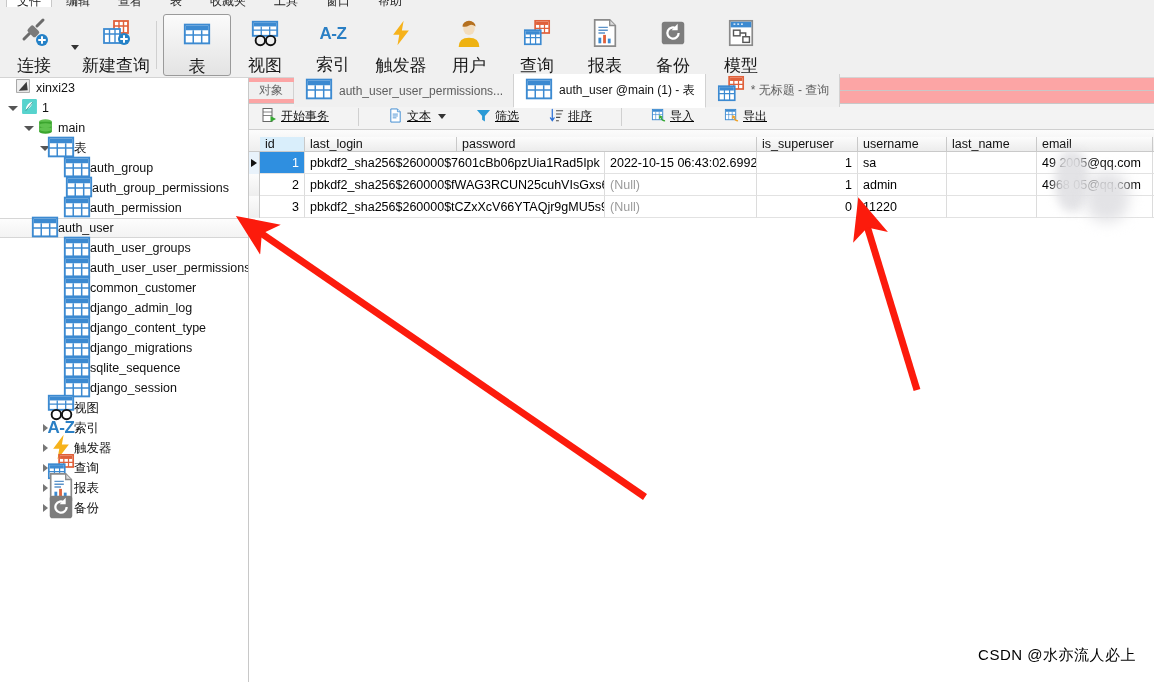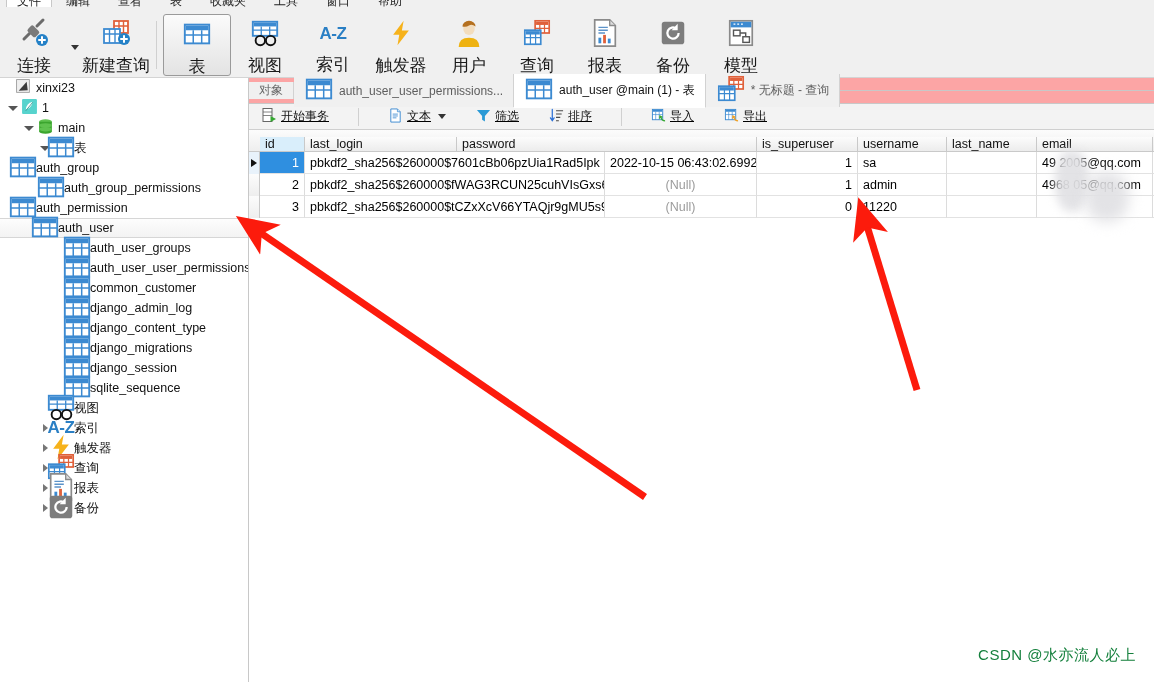--- a/index.html
+++ b/index.html
@@ -130,27 +130,27 @@
   .c-pw { flex: 0 0 300px; }
   .c-ll { flex: 0 0 152px; }
   .c-su { flex: 0 0 101px; justify-content: flex-end; }
   .c-un { flex: 0 0 89px; }
   .c-ln { flex: 0 0 90px; }
   .c-em { flex: 0 0 116px; }
   .c-tail { flex: 1 1 auto; border-right: none; }
   .hdr-row .c-id { justify-content: flex-start; }
   .hdr-row .c-su { justify-content: flex-start; }
   .sel-cell { background: #2f8fe0 !important; color: #fff; }
-  .null { color: #9b9b9b; justify-content: center; }
+  .null { color: #9b9b9b; }
 
   
   .anno { position: absolute; left: 0; top: 0; width: 1154px; height: 682px; pointer-events: none; }
   .watermark {
     position: absolute; right: 18px; bottom: 17px;
-    font-size: 15px; color: #15803d; letter-spacing: 0.5px;
+    font-size: 15px; color: #000000; letter-spacing: 0.5px;
     white-space: nowrap;
   }
   .blur-blob {
     position:absolute; background: rgba(225,225,228,0.93);
     filter: blur(5px); border-radius: 45%;
   }
 </style>
 </head>
 <body>
 
@@ -337,43 +337,43 @@
         </span>
         <span class="ticon">
           <span class=""><svg width="30" height="30" viewBox="0 0 32 32">
               <rect x="3" y="6" width="26" height="20" fill="#fff" stroke="#3c8ad1" stroke-width="2"></rect>
               <rect x="4" y="7" width="24" height="5" fill="#3c8ad1"></rect>
               <path d="M3 17 H29 M12 12 V26 M21 12 V26" stroke="#3c8ad1" stroke-width="1.6" fill="none"></path>
             </svg></span>
         </span>
         <span class="tlabel">表</span>
       </div>
-      <div class="tnode" style="">
+      <div class="tnode" style="padding-left:54px">
         <span class="twist"></span>
         <span class="ticon">
           <span class=""><svg width="30" height="30" viewBox="0 0 32 32">
               <rect x="3" y="6" width="26" height="20" fill="#fff" stroke="#3c8ad1" stroke-width="2"></rect>
               <rect x="4" y="7" width="24" height="5" fill="#3c8ad1"></rect>
               <path d="M3 17 H29 M12 12 V26 M21 12 V26" stroke="#3c8ad1" stroke-width="1.6" fill="none"></path>
             </svg></span>
         </span>
         <span class="tlabel">auth_group</span>
       </div>
-      <div class="tnode" style="padding-left:28px">
+      <div class="tnode" style="padding-left:56px">
         <span class="twist"></span>
         <span class="ticon">
           <span class=""><svg width="30" height="30" viewBox="0 0 32 32">
               <rect x="3" y="6" width="26" height="20" fill="#fff" stroke="#3c8ad1" stroke-width="2"></rect>
               <rect x="4" y="7" width="24" height="5" fill="#3c8ad1"></rect>
               <path d="M3 17 H29 M12 12 V26 M21 12 V26" stroke="#3c8ad1" stroke-width="1.6" fill="none"></path>
             </svg></span>
         </span>
         <span class="tlabel">auth_group_permissions</span>
       </div>
-      <div class="tnode" style="">
+      <div class="tnode" style="padding-left:54px">
         <span class="twist"></span>
         <span class="ticon">
           <span class=""><svg width="30" height="30" viewBox="0 0 32 32">
               <rect x="3" y="6" width="26" height="20" fill="#fff" stroke="#3c8ad1" stroke-width="2"></rect>
               <rect x="4" y="7" width="24" height="5" fill="#3c8ad1"></rect>
               <path d="M3 17 H29 M12 12 V26 M21 12 V26" stroke="#3c8ad1" stroke-width="1.6" fill="none"></path>
             </svg></span>
         </span>
         <span class="tlabel">auth_permission</span>
       </div>
@@ -456,32 +456,32 @@
       </div>
       <div class="tnode" style="padding-left:54px">
         <span class="twist"></span>
         <span class="ticon">
           <span class=""><svg width="30" height="30" viewBox="0 0 32 32">
               <rect x="3" y="6" width="26" height="20" fill="#fff" stroke="#3c8ad1" stroke-width="2"></rect>
               <rect x="4" y="7" width="24" height="5" fill="#3c8ad1"></rect>
               <path d="M3 17 H29 M12 12 V26 M21 12 V26" stroke="#3c8ad1" stroke-width="1.6" fill="none"></path>
             </svg></span>
         </span>
+        <span class="tlabel">sqlite_sequence</span>
+      </div>
+      <div class="tnode" style="padding-left:54px">
+        <span class="twist"></span>
+        <span class="ticon">
+          <span class=""><svg width="30" height="30" viewBox="0 0 32 32">
+              <rect x="3" y="6" width="26" height="20" fill="#fff" stroke="#3c8ad1" stroke-width="2"></rect>
+              <rect x="4" y="7" width="24" height="5" fill="#3c8ad1"></rect>
+              <path d="M3 17 H29 M12 12 V26 M21 12 V26" stroke="#3c8ad1" stroke-width="1.6" fill="none"></path>
+            </svg></span>
+        </span>
         <span class="tlabel">django_session</span>
-      </div>
-      <div class="tnode" style="padding-left:54px">
-        <span class="twist"></span>
-        <span class="ticon">
-          <span class=""><svg width="30" height="30" viewBox="0 0 32 32">
-              <rect x="3" y="6" width="26" height="20" fill="#fff" stroke="#3c8ad1" stroke-width="2"></rect>
-              <rect x="4" y="7" width="24" height="5" fill="#3c8ad1"></rect>
-              <path d="M3 17 H29 M12 12 V26 M21 12 V26" stroke="#3c8ad1" stroke-width="1.6" fill="none"></path>
-            </svg></span>
-        </span>
-        <span class="tlabel">sqlite_sequence</span>
       </div>
       <div class="tnode" style="padding-left:38px">
         <span class="twist"></span>
         <span class="ticon">
           <span class=""><svg width="30" height="30" viewBox="0 0 32 32">
               <rect x="3" y="4" width="26" height="15" fill="#fff" stroke="#3c8ad1" stroke-width="2"></rect>
               <rect x="4" y="5" width="24" height="4" fill="#3c8ad1"></rect>
               <path d="M3 13 H29 M12 9 V19 M21 9 V19" stroke="#3c8ad1" stroke-width="1.4"></path>
               <circle cx="11" cy="24" r="5" fill="none" stroke="#111" stroke-width="2"></circle>
               <circle cx="22" cy="24" r="5" fill="none" stroke="#111" stroke-width="2"></circle>

